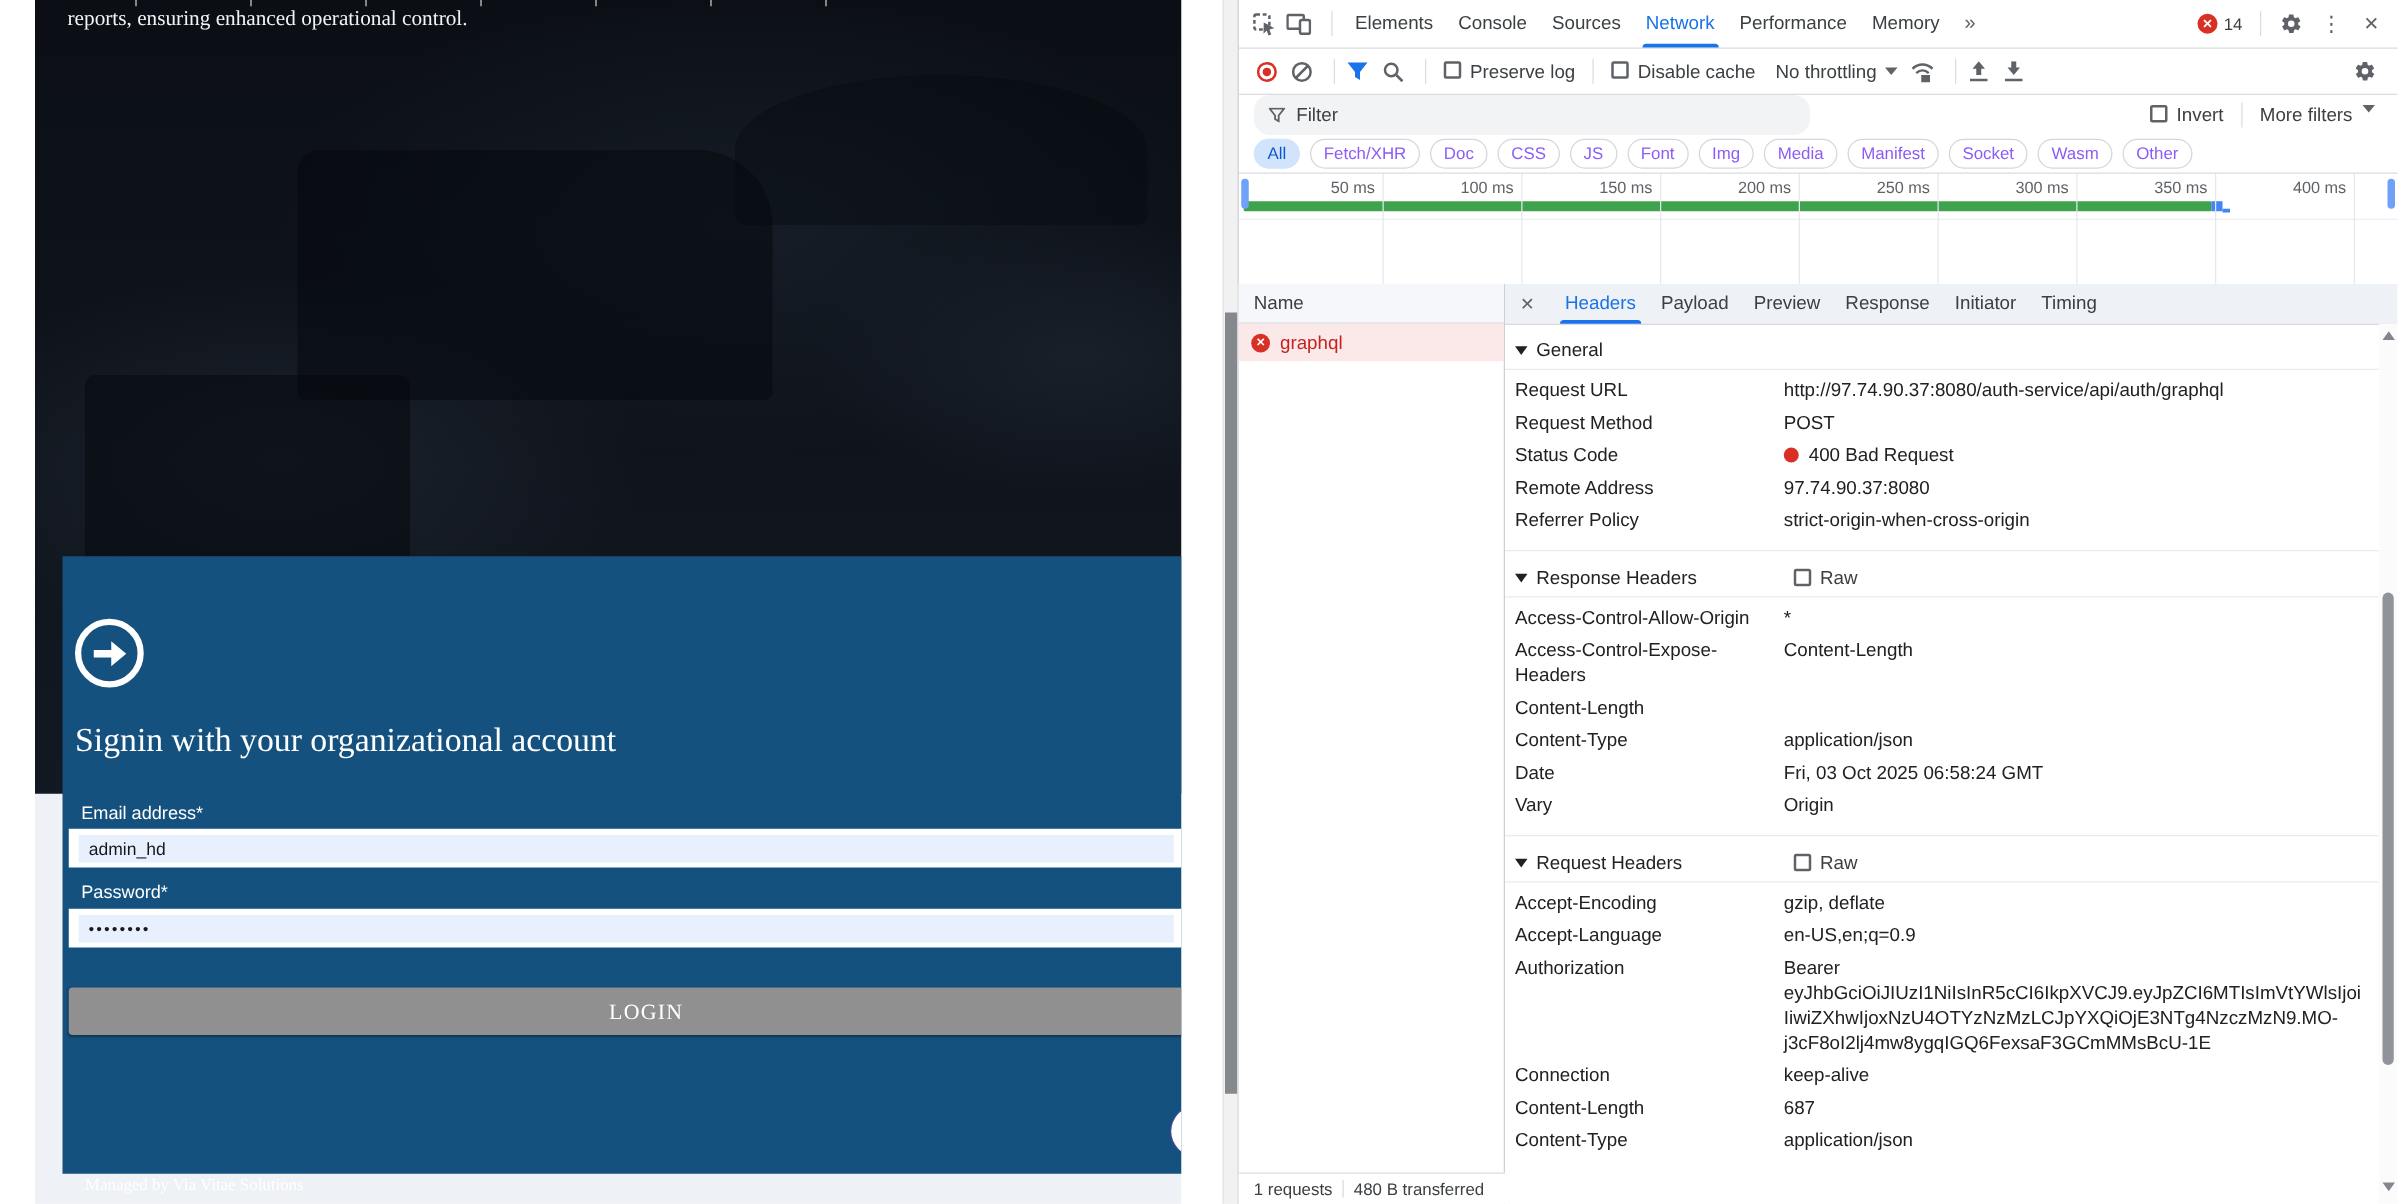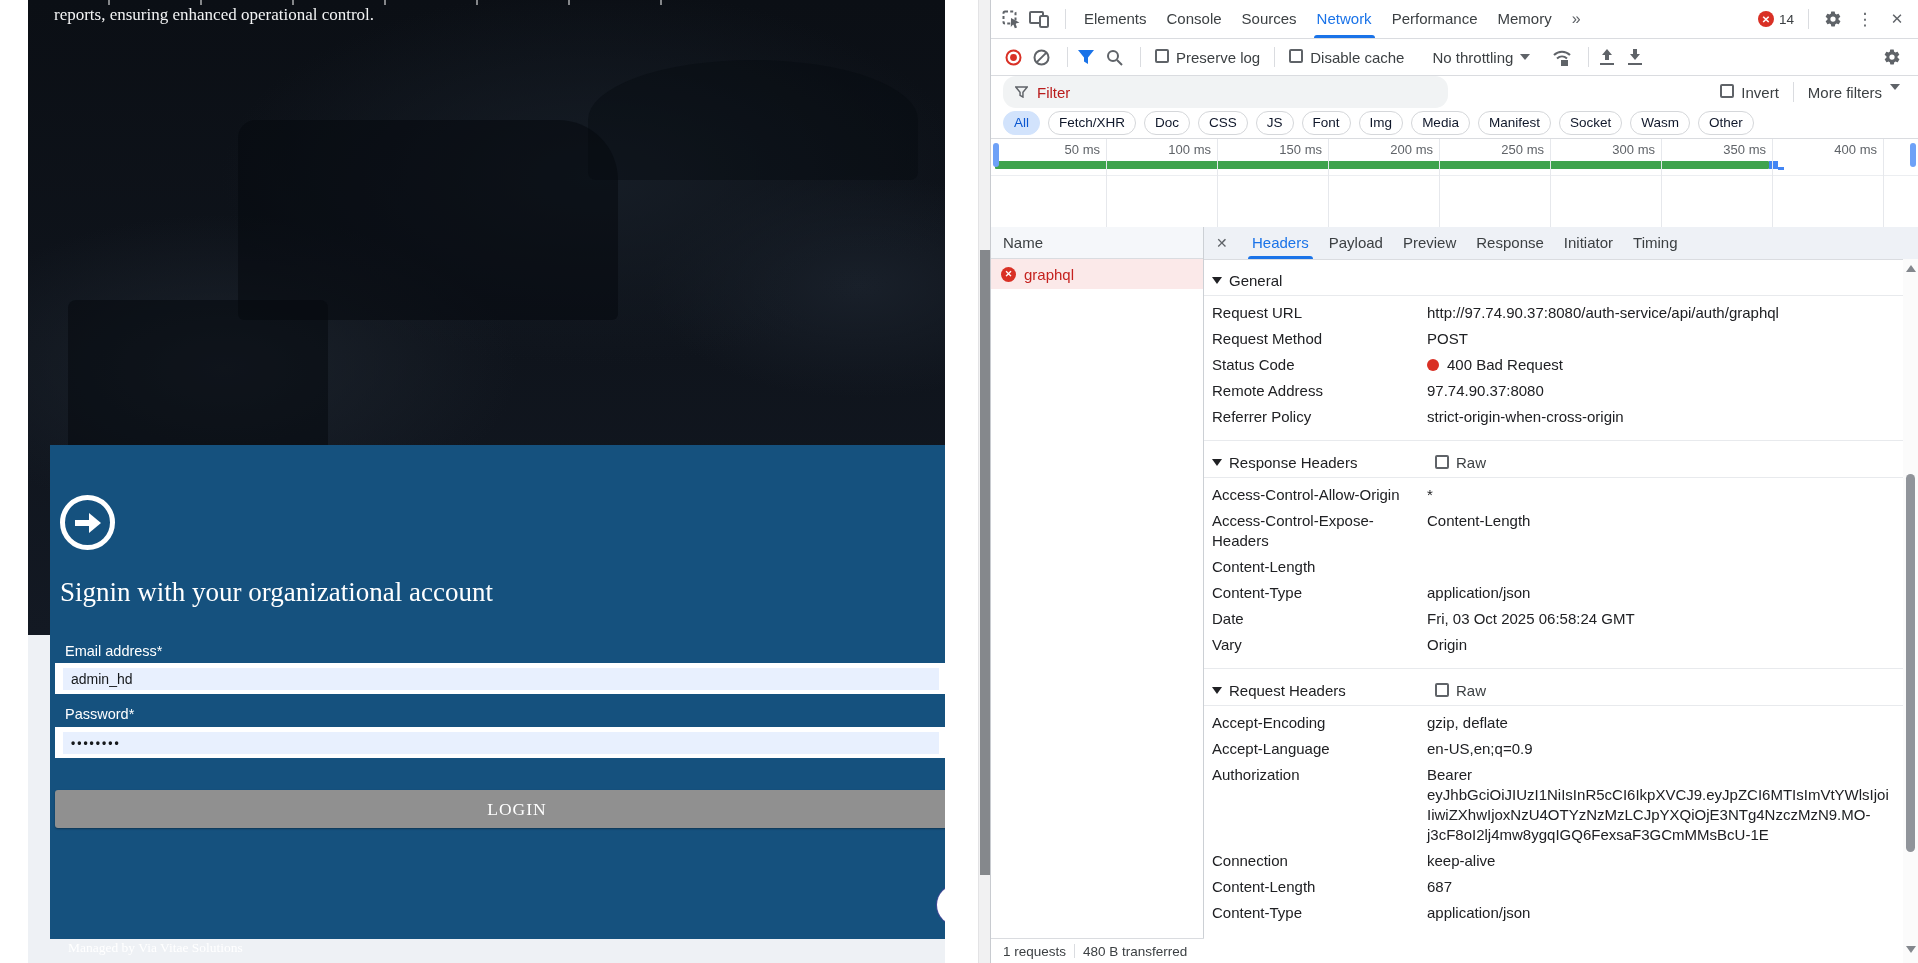--- a/index.html
+++ b/index.html
@@ -52,30 +52,30 @@
   .dt-tab.active::after{content:"";position:absolute;left:7px;right:7px;bottom:0;height:3px;background:#1a73e8;border-radius:3px 3px 0 0;}
   #err-badge{display:flex;align-items:center;gap:5px;margin:0 6px;}
   #err-circle{width:16px;height:16px;border-radius:50%;background:#d93025;color:#fff;font-size:10px;font-weight:bold;
     display:flex;align-items:center;justify-content:center;}
   .top-ctl{width:22px;height:22px;display:flex;align-items:center;justify-content:center;margin:0 5px;color:#5f6368;flex:none;}
   
   #dt-toolbar{height:36px;display:flex;align-items:center;border-bottom:1px solid #dadce0;padding:0 10px 0 12px;}
   .chk{width:14px;height:14px;border:2px solid #5f6368;border-radius:2px;box-sizing:border-box;flex:none;background:#fff;}
   .chk-label{margin-left:7px;white-space:nowrap;}
   .chk-group{display:flex;align-items:flex-start;margin:0 6px;}
-  #throttle{display:flex;align-items:center;gap:7px;margin:0 22px;white-space:nowrap;text-align:right;}
+  #throttle{display:flex;align-items:center;gap:7px;margin:0 10px;white-space:nowrap;text-align:right;}
   .caret{width:0;height:0;border-left:5px solid transparent;border-right:5px solid transparent;border-top:6px solid #5f6368;}
   
   #dt-filterbar{height:32px;display:flex;align-items:center;padding:0 12px;}
   #filter-input{width:445px;height:26px;background:#f1f3f4;border-radius:13px;display:flex;align-items:center;
-    padding:16px 12px;box-sizing:border-box;gap:9px;color:#b91c1c;}
+    padding:16px 12px;box-sizing:border-box;gap:9px;color:#404040;}
   
   #dt-chips{height:30px;display:flex;align-items:center;gap:8px;padding-left:12px;border-bottom:1px solid #dadce0;}
   .chip{height:22px;line-height:22px;padding:0 10px;border-radius:12px;border:1px solid #d5d7da;background:#fff;
-    font-size:13.5px;color:#0f172a;flex:none;}
+    font-size:13.5px;color:#8b5cf6;flex:none;}
   .chip.selected{background:#d2e3fc;border-color:#d2e3fc;color:#0b57d0;}
   
   #dt-timeline{position:relative;height:90px;border-bottom:1px solid #f9a8d4;box-sizing:border-box;overflow:hidden;}
   .gridline{position:absolute;top:0;bottom:0;width:1px;background:#e6e8ec;}
   .tick-label{position:absolute;top:3px;width:70px;text-align:right;font-size:13px;color:#5f6368;}
   #tl-hairline{position:absolute;left:0;right:0;top:36px;height:1px;background:#eceef1;}
   #green-bar{position:absolute;left:4px;top:22px;width:774px;height:8px;background:#3fa34d;border-radius:1px;}
   #blue-cap{position:absolute;left:778px;top:22px;width:9px;height:8px;background:#4285f4;}
   #blue-notch{position:absolute;left:787px;top:28px;width:6px;height:3px;background:#4285f4;}
   .tl-handle{position:absolute;top:4px;width:6px;height:24px;background:#6ea1f7;border-radius:3px;}

